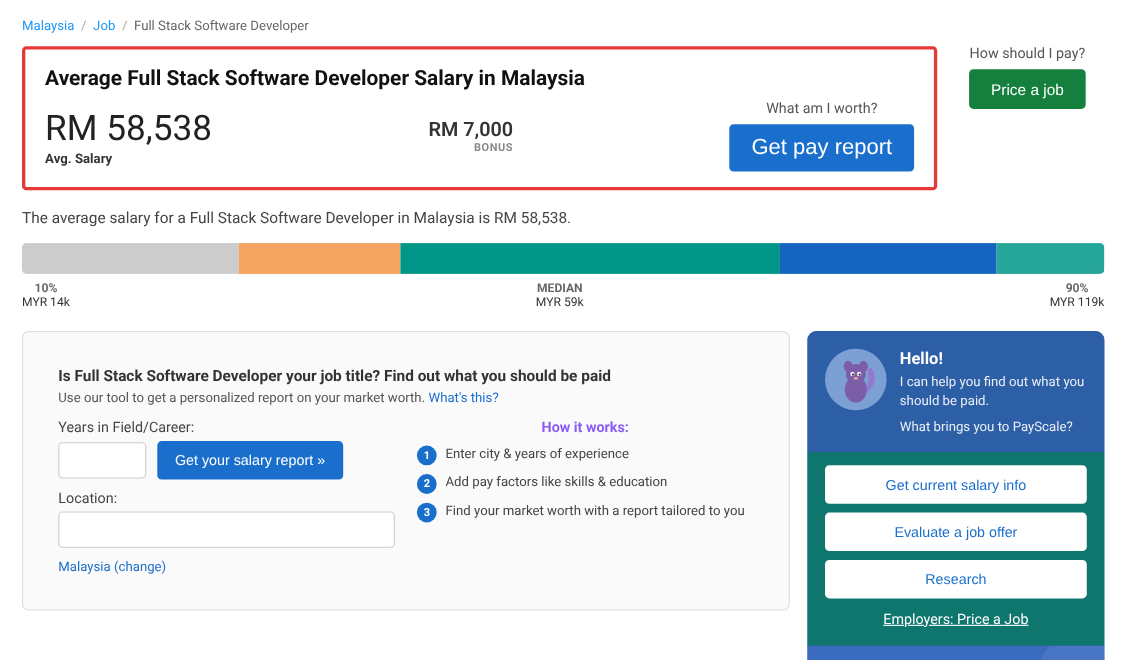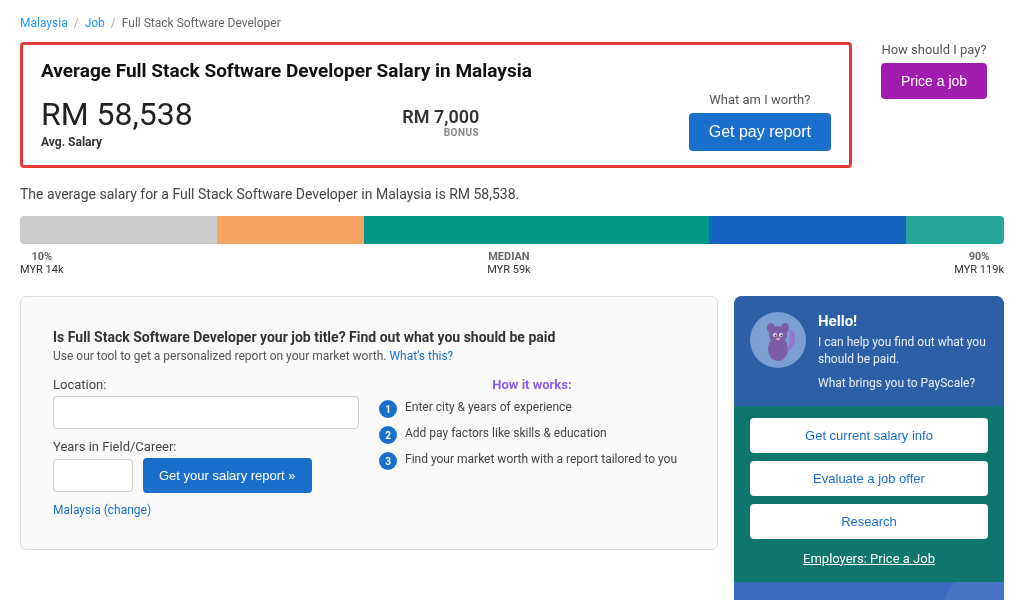--- a/index.html
+++ b/index.html
@@ -87,35 +87,35 @@
       font-size: 13px;
       color: #555;
       margin-bottom: 6px;
     }
     .btn-get-pay {
       background: #1a6fcc;
       color: #fff;
       border: none;
       border-radius: 4px;
       padding: 10px 20px;
-      font-size: 16px;
+      font-size: 20px;
       cursor: pointer;
       white-space: nowrap;
     }
     .how-should-block {
       text-align: center;
       min-width: 140px;
     }
     .how-should-label {
       font-size: 13px;
       color: #555;
       margin-bottom: 6px;
     }
     .btn-price-job {
-      background: #a21caf;
+      background: #15803d;
       color: #fff;
       border: none;
       border-radius: 4px;
       padding: 10px 20px;
       font-size: 14px;
       cursor: pointer;
       white-space: nowrap;
     }
 
     
@@ -413,29 +413,29 @@
     <div class="left-col">
       <div class="form-box">
         <div class="form-title">Is Full Stack Software Developer your job title? Find out what you should be paid</div>
         <div class="form-subtitle">
           <span>Use our tool to get a personalized report on your market worth.</span>
           <a>What's this?</a>
         </div>
         <div class="form-cols">
           <div class="form-left">
             <div class="form-group">
-              <label>Location:</label>
-              <input class="form-input" type="text" style="">
-            </div>
-            <div class="form-group">
               <label>Years in Field/Career:</label>
               <div class="inline-row">
                 <input class="form-input input-sm" type="text" style="">
                 <button class="btn-salary">Get your salary report »</button>
               </div>
+            </div>
+            <div class="form-group">
+              <label>Location:</label>
+              <input class="form-input" type="text" style="">
             </div>
             <span class="change-link">
               <span>Malaysia</span>
               <span>(change)</span>
             </span>
           </div>
           <div class="form-right">
             <div class="how-works-title">How it works:</div>
             <div class="how-step">
               <div class="step-num">1</div>

